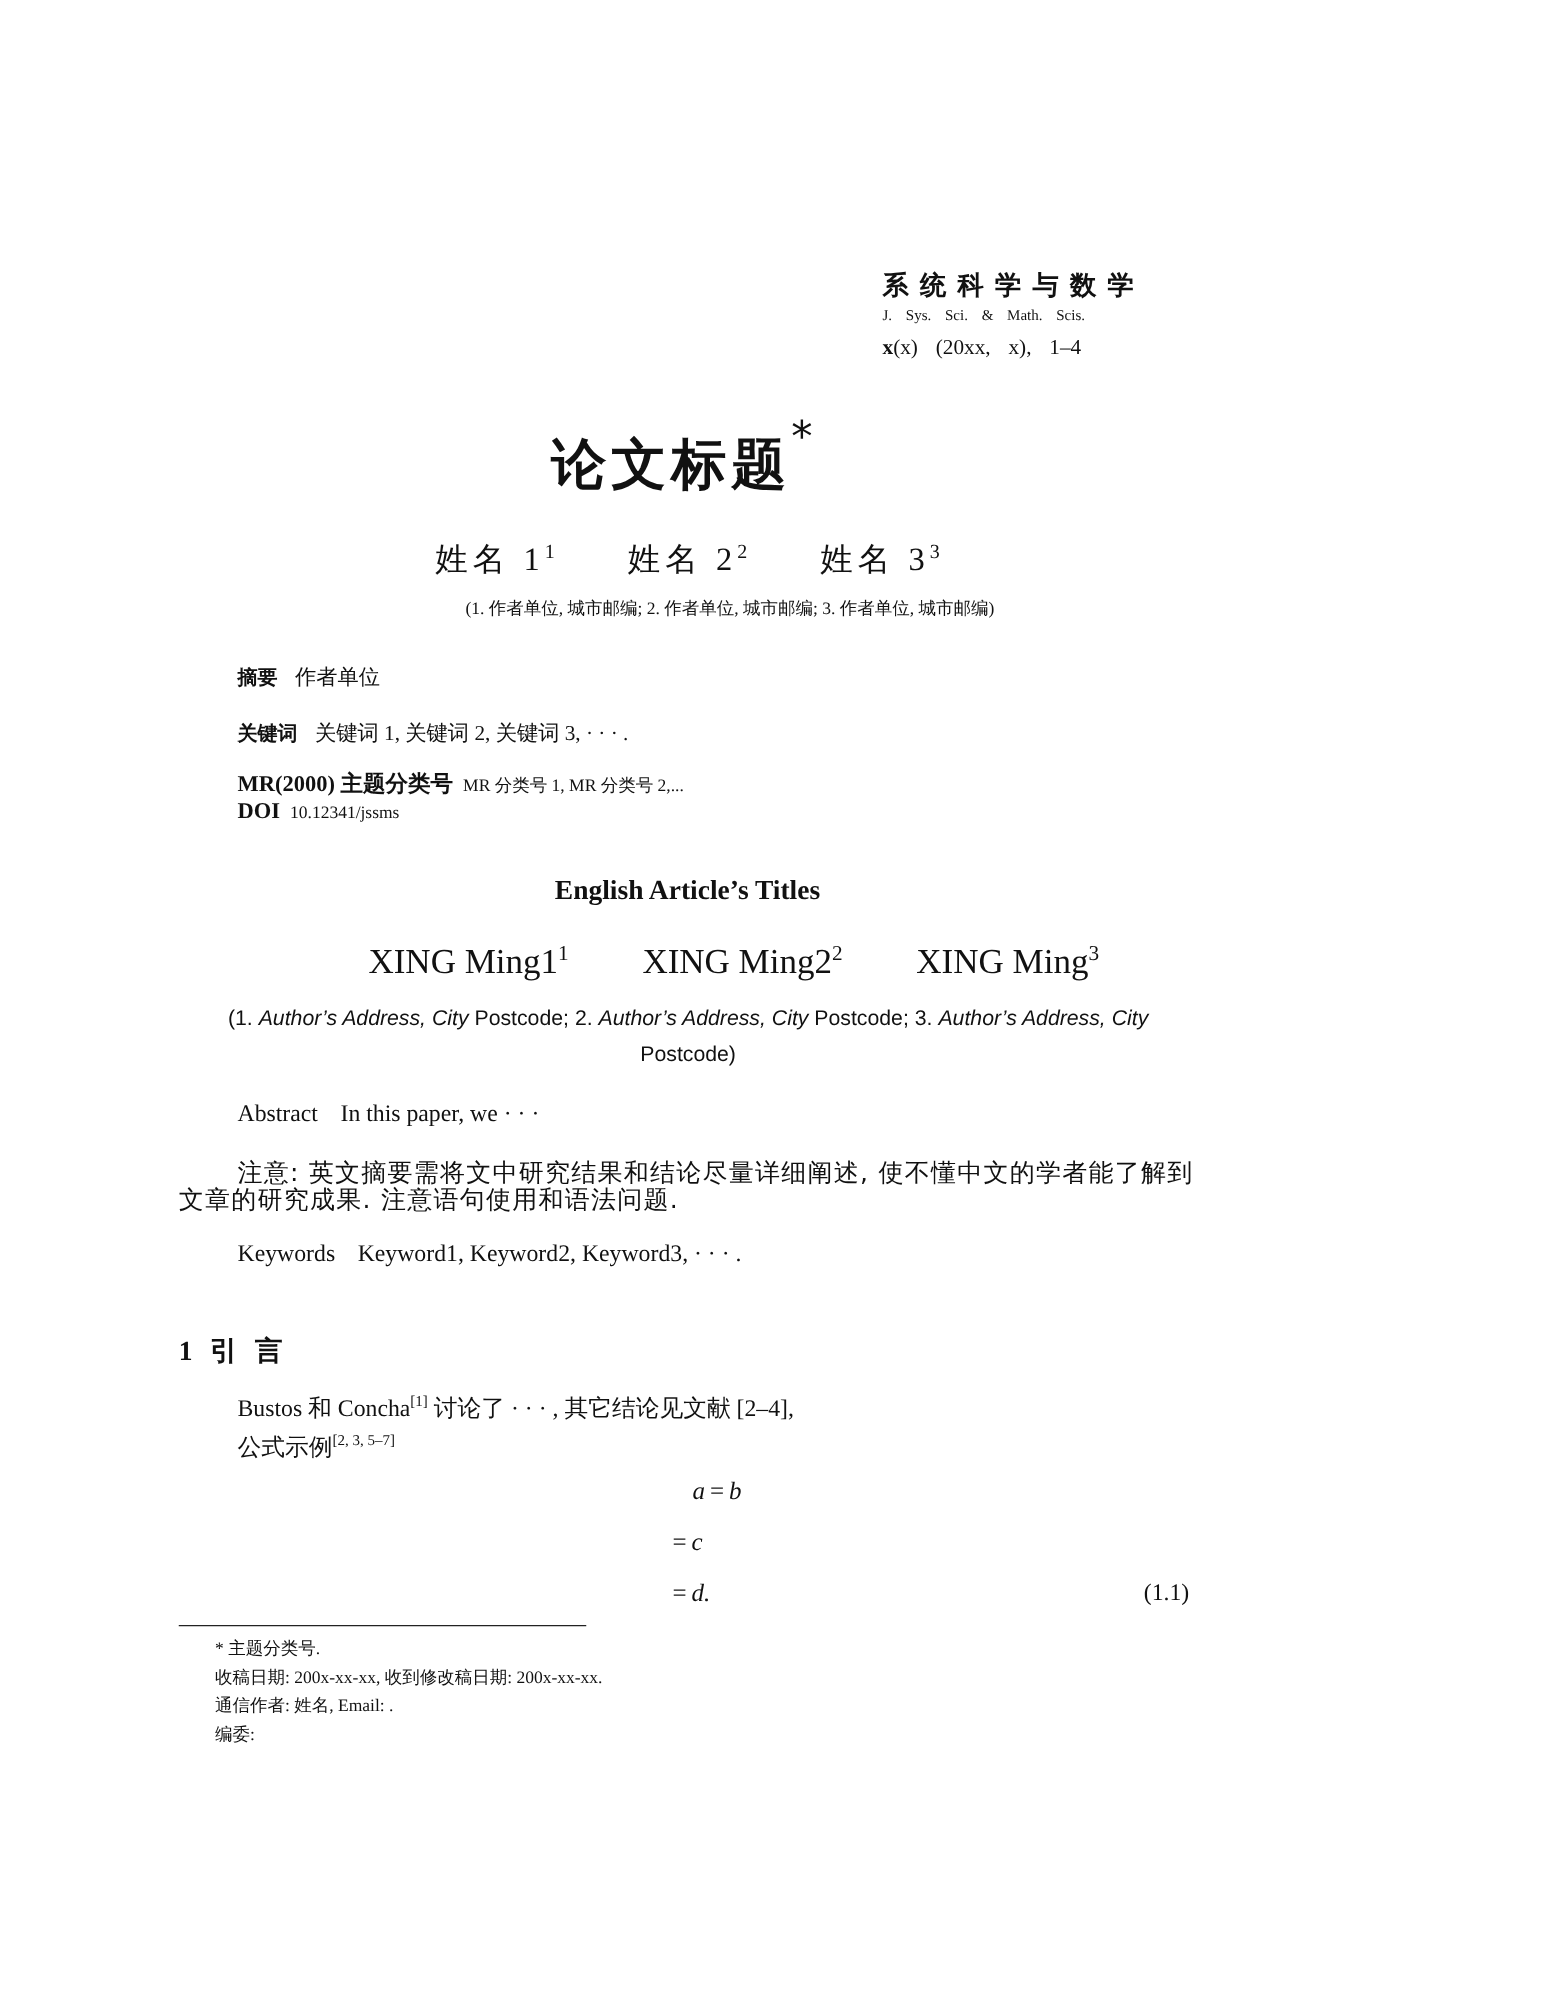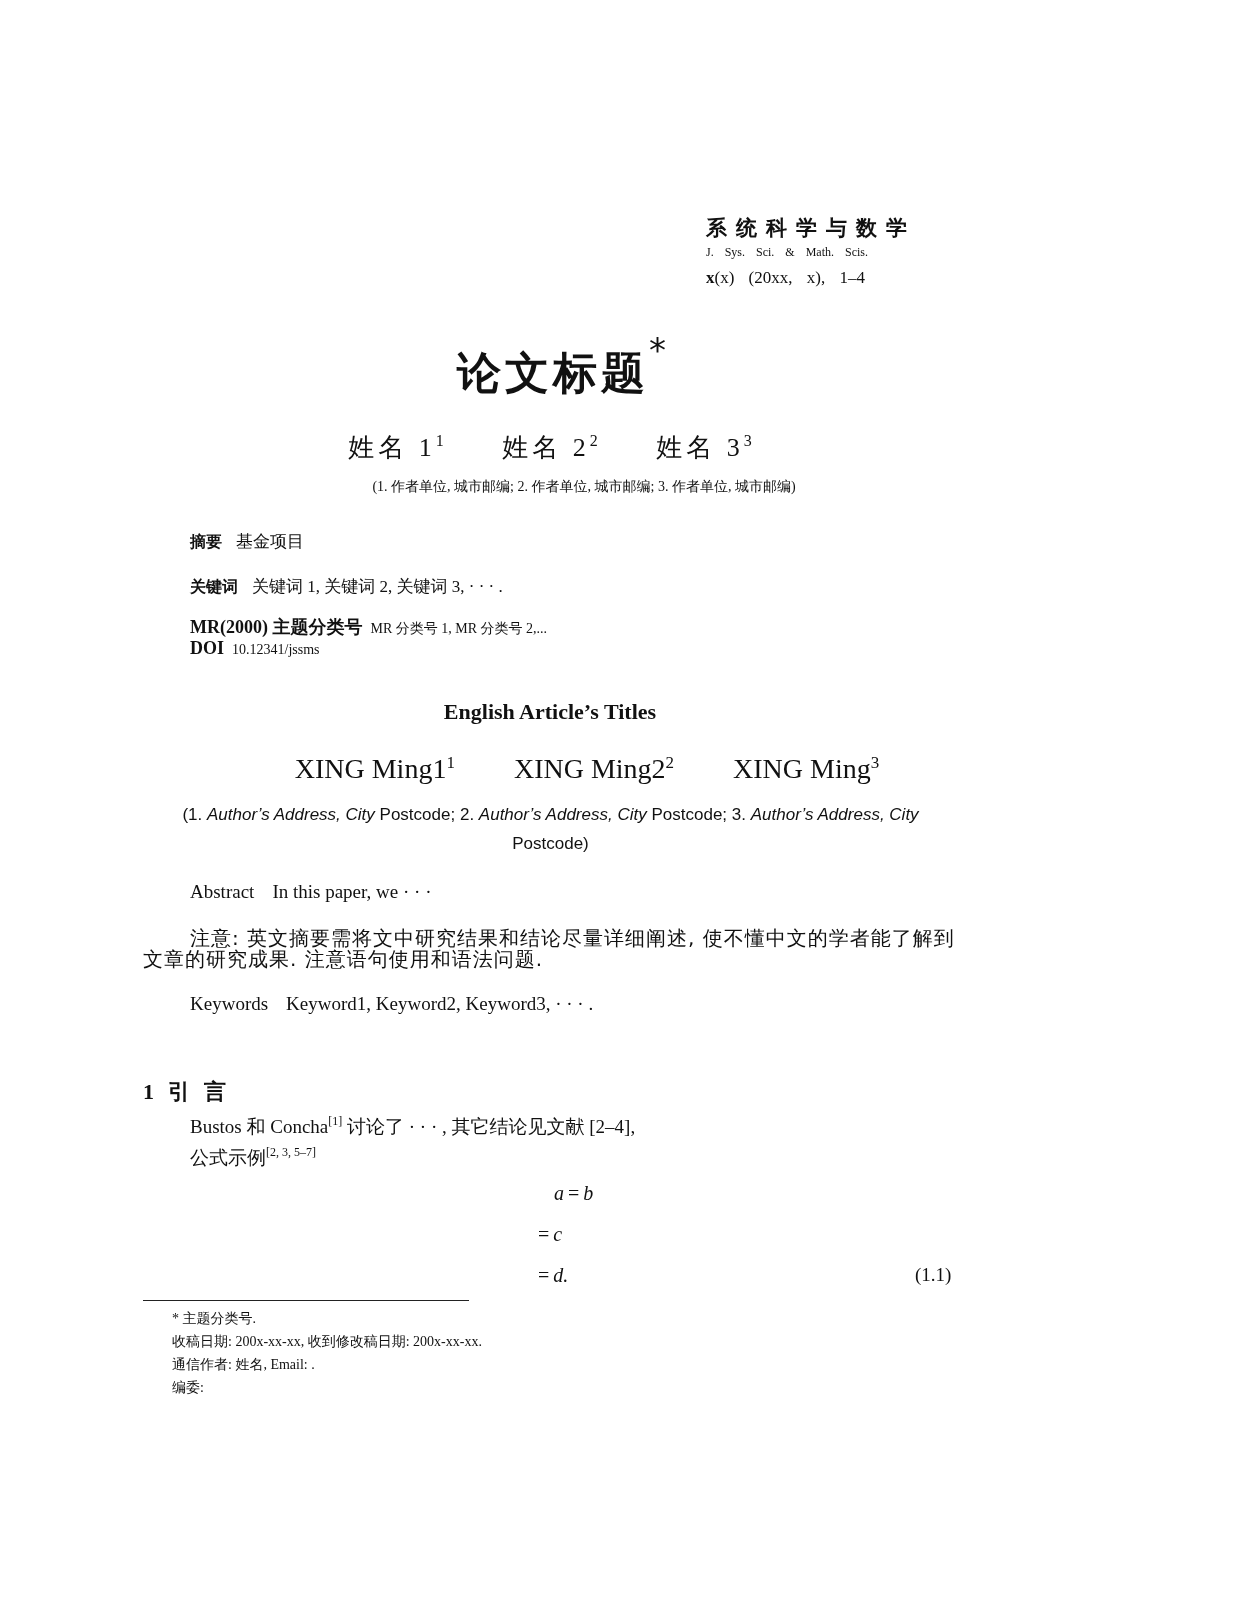--- a/index.html
+++ b/index.html
@@ -4,21 +4,21 @@
 <style>
   html, body { margin: 0; padding: 0; background: #ffffff; }
   body { width: 1240px; height: 1604px; position: relative; overflow: hidden;
          font-family: "DejaVu Serif", "Liberation Serif", serif; color: #111; }
   .abs { position: absolute; white-space: nowrap; }
   .journal-cn { left: 706px; top: 214px; font-size: 21px; font-weight: bold; letter-spacing: 9px;
                 font-family: "DejaVu Sans", sans-serif; }
   .journal-en { left: 706px; top: 245px; font-size: 12px; font-family: "Liberation Serif", serif; word-spacing: 8px; }
   .journal-vol { left: 706px; top: 268px; font-size: 17px; font-family: "Liberation Serif", serif; word-spacing: 10px; }
   .journal-vol b { font-weight: bold; }
-  .title { left: 16px; width: 1095px; text-align: center; top: 340px; font-size: 44px; font-weight: bold;
+  .title { left: 0; width: 1095px; text-align: center; top: 340px; font-size: 44px; font-weight: bold;
            font-family: "DejaVu Sans", sans-serif; letter-spacing: 4px; }
   .title sup { font-size: 34px; position: relative; top: -10px; font-weight: normal; }
   .authors-cn { left: 0; width: 1100px; text-align: center; top: 430px; font-size: 26px; font-family: "Liberation Serif", serif; word-spacing: 0; }
   .authors-cn span.a { margin: 0 26px; letter-spacing: 4px; }
   .authors-cn sup { font-size: 16px; letter-spacing: 0; }
   .affil-cn { left: 0; width: 1100px; text-align: center; top: 478px; font-size: 14px; font-family: "Liberation Serif", serif; padding-left: 34px; }
   .meta { left: 190px; font-size: 17px; font-family: "Liberation Serif", serif; }
   .meta .lbl { font-weight: bold; margin-right: 14px; font-family: "DejaVu Sans", sans-serif; font-size: 16px; }
   .meta .lbl2 { font-weight: bold; margin-right: 8px; font-size: 18px; }
   .meta small { font-size: 14px; }
@@ -26,21 +26,21 @@
   .authors-en { left: 0; width: 1100px; text-align: center; top: 753px; font-size: 28px; font-family: "Liberation Serif", serif; margin-left: 37px; }
   .authors-en span.a { margin: 0 26px; }
   .authors-en sup { font-size: 17px; }
   .affil-en { left: 143px; width: 815px; top: 800px; font-size: 17px; text-align: center; line-height: 29px;
               font-family: Liberation Sans, sans-serif; white-space: normal; }
   .affil-en i { font-style: italic; }
   .para { font-size: 19px; font-family: "Liberation Serif", serif; }
   .para b { font-weight: normal; margin-right: 18px; text-align: right; }
   .note { left: 143px; width: 815px; top: 928px; font-size: 20px; line-height: 21px; text-indent: 47px; white-space: normal;
           font-family: "DejaVu Sans", sans-serif; letter-spacing: 1px; }
-  .section { left: 143px; top: 1066px; font-size: 22px; font-weight: bold; font-family: "DejaVu Sans", sans-serif; margin-top: 11px; }
+  .section { left: 143px; top: 1066px; font-size: 22px; font-weight: bold; font-family: "DejaVu Sans", sans-serif; }
   .section .num { margin-right: 14px; font-family: "Liberation Serif", serif; }
   .section .t { letter-spacing: 14px; }
   .body1 { left: 190px; top: 1114px; font-size: 19px; font-family: "Liberation Serif", serif; }
   .body2 { left: 190px; top: 1145px; font-size: 19px; font-family: "Liberation Serif", serif; }
   sup.cite { font-size: 12px; vertical-align: 8px; }
   .eq { font-size: 20px; font-family: "Liberation Serif", serif; font-style: italic; }
   .eq .op { font-style: normal; margin: 0 4px; }
   .eqnum { left: 915px; top: 1264px; font-size: 19px; font-family: "Liberation Serif", serif; }
   .fn-rule { position: absolute; left: 143px; top: 1300px; width: 326px; height: 1px; background: #222; }
   .fn { left: 172px; font-size: 14px; font-family: "Liberation Serif", serif; }
@@ -54,21 +54,21 @@
 
 <div class="abs title"><span>论文标题</span><sup>*</sup></div>
 
 <div class="abs authors-cn">
   <span class="a"><span>姓名 1</span><sup>1</sup></span>
   <span class="a"><span>姓名 2</span><sup>2</sup></span>
   <span class="a"><span>姓名 3</span><sup>3</sup></span>
 </div>
 <div class="abs affil-cn">(1. 作者单位, 城市邮编; 2. 作者单位, 城市邮编; 3. 作者单位, 城市邮编)</div>
 
-<div class="abs meta" style="top:530px;"><span class="lbl">摘要</span><span>基金项目</span></div>
+<div class="abs meta" style="top:530px;"><span class="lbl">摘要</span><span>作者单位</span></div>
 <div class="abs meta" style="top:575px;"><span class="lbl">关键词</span><span>关键词 1, 关键词 2, 关键词 3, · · · .</span></div>
 <div class="abs meta" style="top:615px;"><span class="lbl2">MR(2000) 主题分类号</span><small>MR 分类号 1, MR 分类号 2,...</small></div>
 <div class="abs meta" style="top:638px;"><span class="lbl2">DOI</span><small>10.12341/jssms</small></div>
 
 <div class="abs en-title">English Article’s Titles</div>
 <div class="abs authors-en">
   <span class="a"><span>XING Ming1</span><sup>1</sup></span>
   <span class="a"><span>XING Ming2</span><sup>2</sup></span>
   <span class="a"><span>XING Ming</span><sup>3</sup></span>
 </div>

